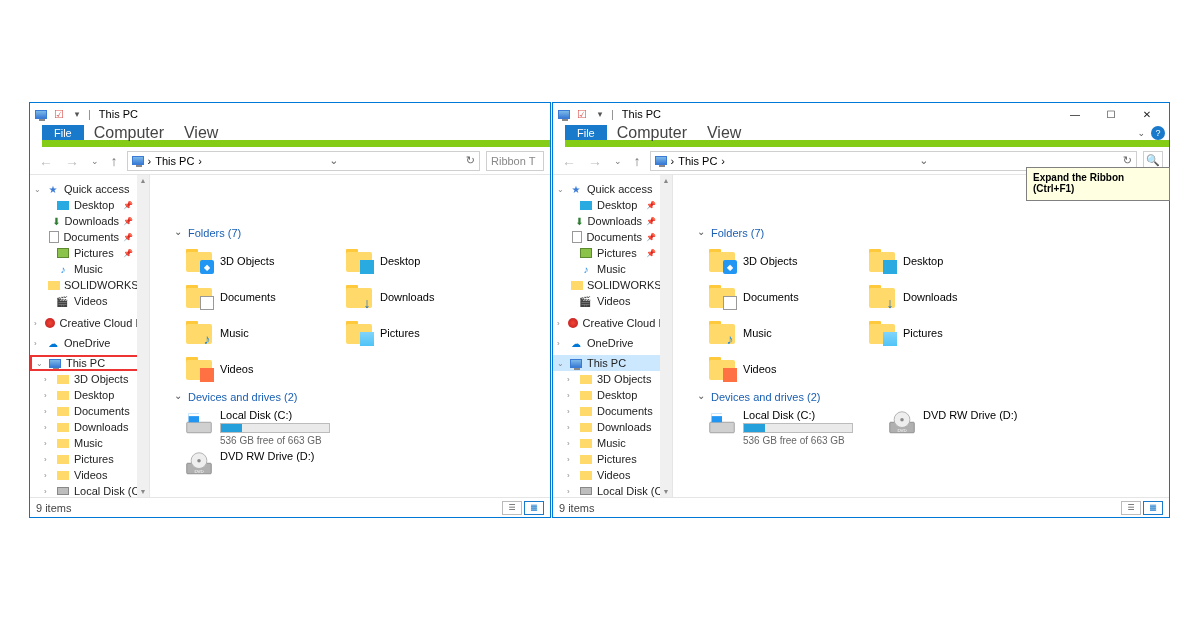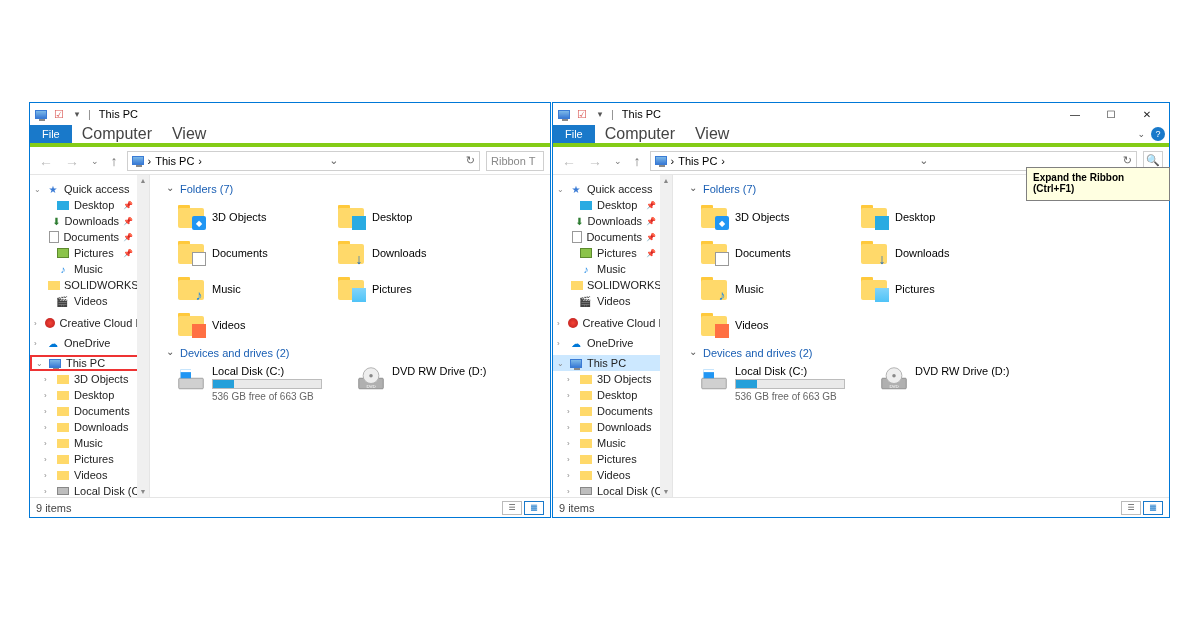--- a/index.html
+++ b/index.html
@@ -7,21 +7,21 @@
 .pane { position: absolute; border: 1px solid #0078d7; background: #fff; display: flex; flex-direction: column; font-size: 11px; }
 .pane.left { left: 29px; top: 102px; width: 522px; height: 416px; }
 .pane.right { left: 552px; top: 102px; width: 618px; height: 416px; }
 
 .titlebar { height: 22px; display: flex; align-items: center; padding: 0 4px; gap: 4px; }
 .titlebar .tb-icon { width: 14px; height: 14px; display: flex; align-items: center; justify-content: center; }
 .titlebar .tb-title { flex: 1; color: #000; font-size: 11px; padding-left: 4px; }
 .winctrls { display: flex; gap: 0; }
 .winbtn { width: 36px; height: 22px; display: flex; align-items: center; justify-content: center; font-size: 10px; color: #222; }
 
-.ribbon-tabs { height: 22px; display: flex; align-items: stretch; border-bottom: 4px solid #84cc16; position: relative; }
+.ribbon-tabs { height: 22px; display: flex; align-items: stretch; border-bottom: 7px solid #84cc16; position: relative; margin-left: 12px; }
 .file-tab { background: #1979ca; color: #fff; padding: 0 12px; display: flex; align-items: center; font-size: 11px; }
 .rtab { padding: 0 10px; display: flex; align-items: center; color: #444; font-size: 16px; }
 .ribbon-right { margin-left: auto; display: flex; align-items: center; padding-right: 4px; gap: 2px; }
 .chev { font-size: 9px; color: #555; padding: 0 4px; }
 .help { width: 14px; height: 14px; border-radius: 50%; background: #1979ca; color: #fff; font-size: 9px; display: flex; align-items: center; justify-content: center; }
 
 .navbar { height: 28px; display: flex; align-items: center; padding: 0 6px; gap: 6px; border-bottom: 1px solid #e5e5e5; }
 .navbtn { color: #777; font-size: 14px; padding: 0 3px; }
 .navbtn.disabled { color: #bbb; }
 .addrbar { flex: 1; height: 20px; border: 1px solid #cfcfcf; display: flex; align-items: center; padding: 0 4px; gap: 4px; font-size: 11px; }
@@ -35,21 +35,21 @@
 .sb-scroll .arr { font-size: 7px; color: #888; padding: 2px 0; }
 .sb-scroll .thumb { flex: 1; }
 .sb-item { display: flex; align-items: center; gap: 4px; padding: 1px 2px 1px 4px; height: 16px; font-size: 11px; color: #222; white-space: nowrap; overflow: hidden; }
 .sb-item .exp { width: 8px; font-size: 8px; color: #888; }
 .sb-item .ic { width: 14px; height: 14px; display: flex; align-items: center; justify-content: center; font-size: 10px; }
 .sb-item .pin { margin-left: auto; font-size: 8px; color: #888; margin-right: 14px; }
 .sb-item.indent1 { padding-left: 14px; }
 .sb-item.sel { background: #cce8ff; }
 .sb-item.hilite { border: 2px solid #e33; padding-top: 0; padding-bottom: 0; height: 16px; }
 
-.content { flex: 1; overflow: hidden; padding: 4px 12px; }
+.content { flex: 1; overflow: hidden; padding: 4px 20px; margin-top: 44px; }
 .section-hdr { color: #1a5fb4; font-size: 11px; padding: 4px 0 4px 18px; position: relative; }
 .section-hdr::before { content: "⌄"; position: absolute; left: 4px; top: 3px; font-size: 10px; color: #555; }
 .grid { display: flex; flex-wrap: wrap; gap: 0; padding-left: 12px; }
 .tile { width: 160px; height: 36px; display: flex; align-items: center; gap: 6px; padding: 2px; }
 .tile .ficon { width: 30px; height: 30px; position: relative; }
 .folder-back { position: absolute; width: 26px; height: 20px; background: #ffd96a; border-radius: 2px; top: 6px; left: 2px; }
 .folder-tab { position: absolute; width: 12px; height: 5px; background: #ffc93c; top: 3px; left: 2px; border-radius: 1px 1px 0 0; }
 .overlay { position: absolute; bottom: 2px; right: 0; width: 14px; height: 14px; display: flex; align-items: center; justify-content: center; font-size: 10px; }
 .tile .lbl { font-size: 11px; }
 

